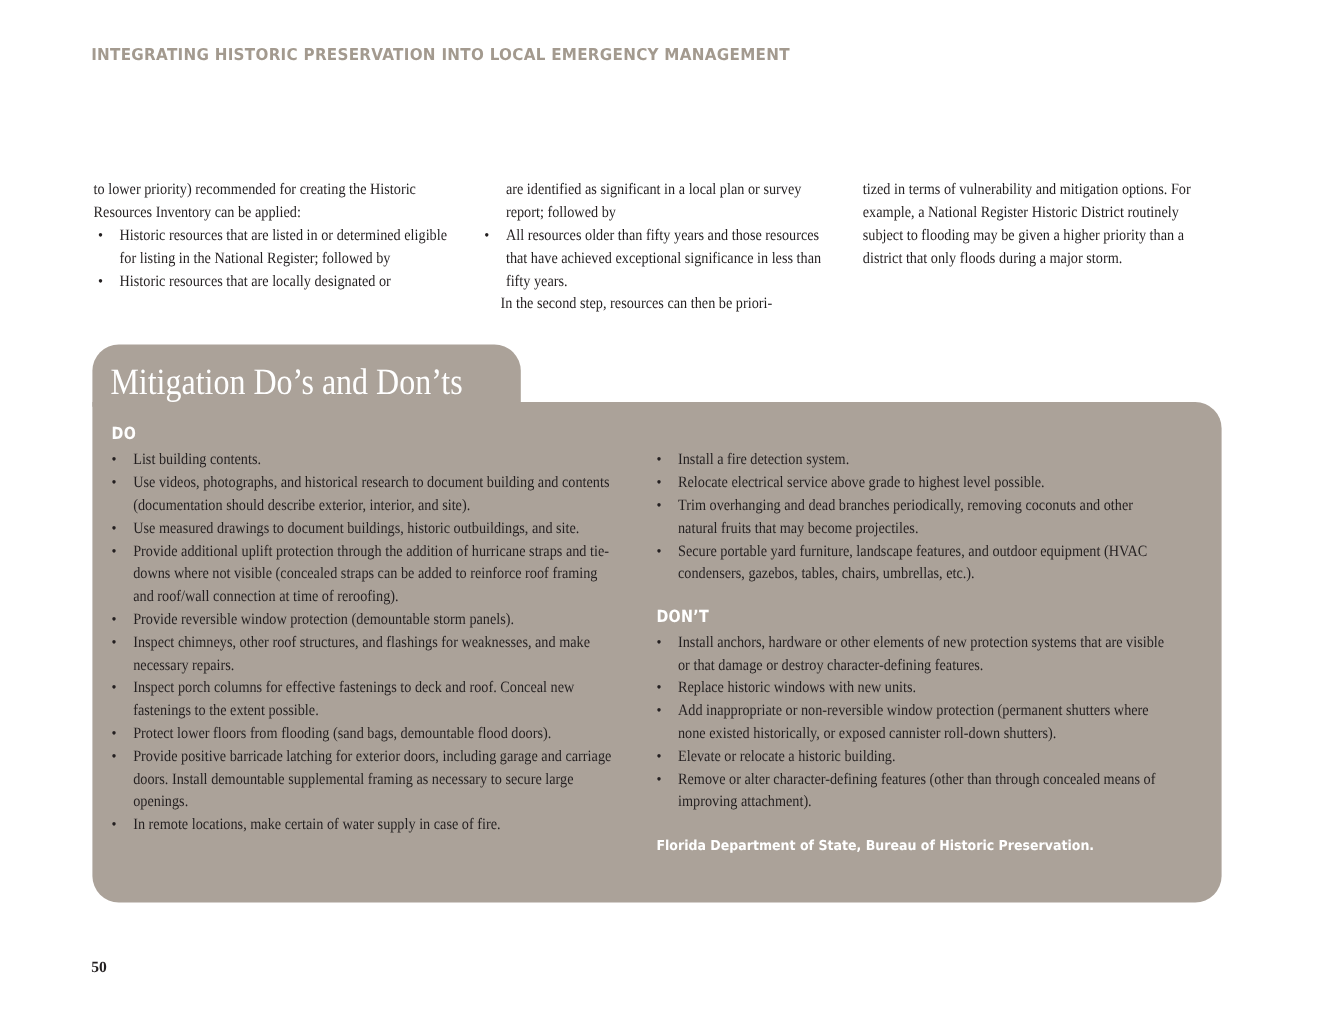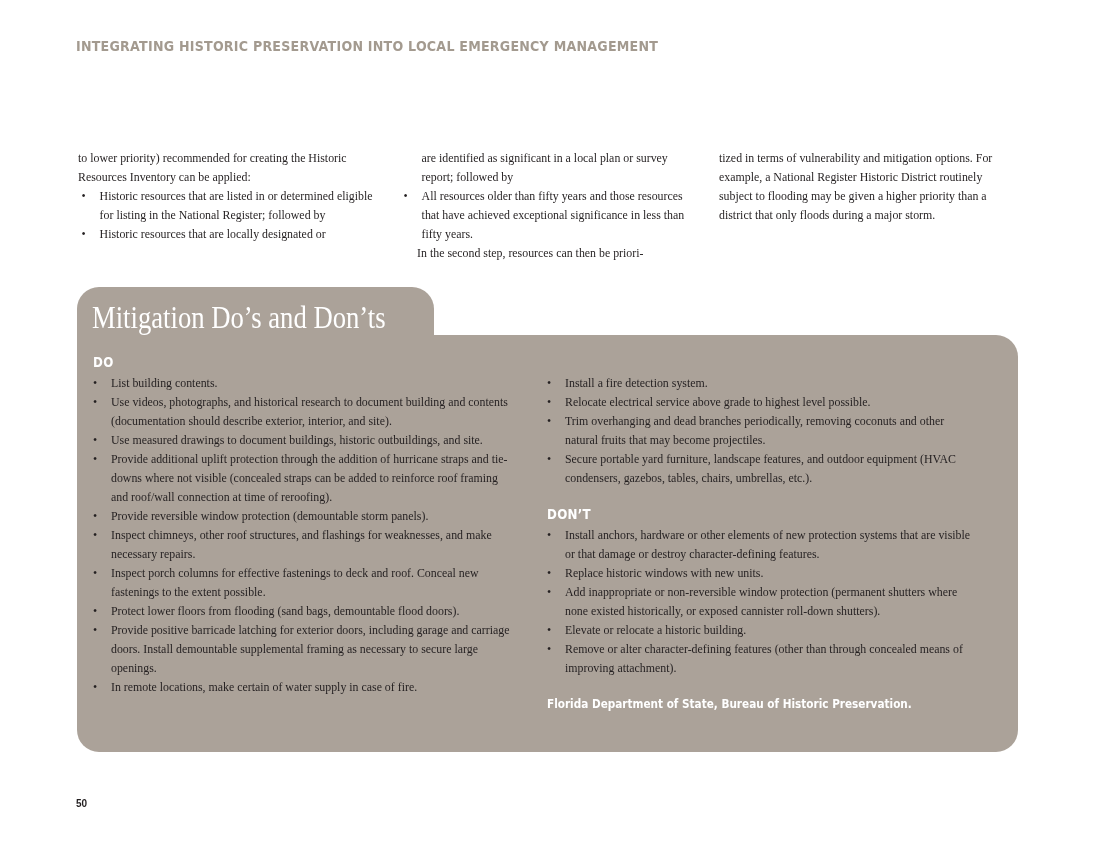--- a/index.html
+++ b/index.html
@@ -124,23 +124,23 @@
       font-size: 11.4px;
       color: #ffffff;
       white-space: nowrap;
       transform: scaleX(0.92);
       transform-origin: left top;
     }
     .page-number {
       position: absolute;
       left: 76px;
       top: 798px;
-      font-family: Liberation Sans, sans-serif;
-      font-weight: bold;
-      font-size: 10px;
+      font-family: Liberation Serif, serif;
+      font-weight: bold;
+      font-size: 13px;
       color: #231f20;
     }
   </style>
 </head>
 <body>
 
 <div class="running-header">INTEGRATING HISTORIC PRESERVATION INTO LOCAL EMERGENCY MANAGEMENT</div>
 
 <div class="col col1">
   <p>to lower priority) recommended for creating the Historic Resources Inventory can be applied:</p>

